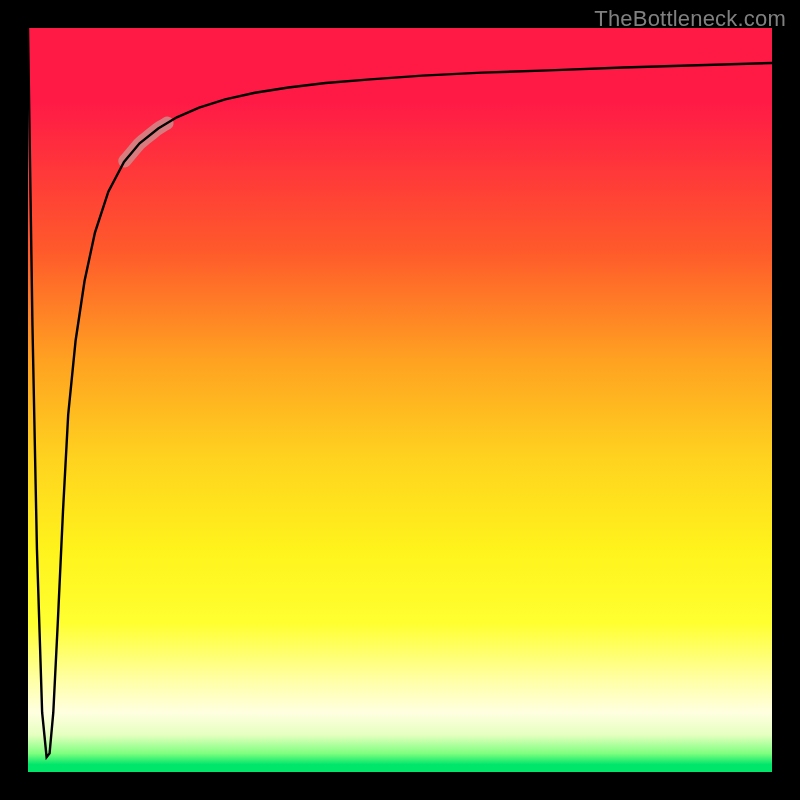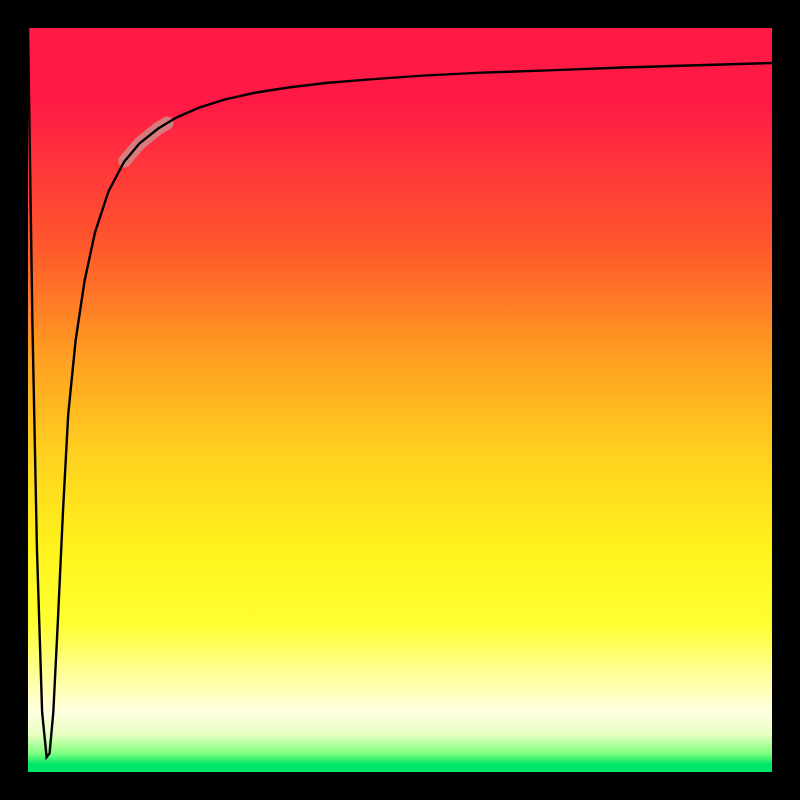--- a/index.html
+++ b/index.html
@@ -86,13 +86,14 @@
 <div class="frame">
 
   <div class="plot-area">
     <div class="gradient-bg"></div>
     <svg class="curve-svg" viewBox="0 0 744 744" preserveAspectRatio="none">
       <path id="highlight-path" class="highlight" d="M96.72 133.03 L100.25 128.83 L103.79 124.62 L107.32 120.41 L110.86 116.21 L114.39 113.09 L117.92 110.26 L121.46 107.43 L124.99 104.61 L128.53 101.78 L132.06 99.32 L135.59 97.20 L139.13 95.08"></path>
       <path id="curve-path" class="curve" d="M0.00 0.00 L4.46 297.60 L8.93 520.80 L14.14 684.48 L18.60 729.12 L21.58 725.40 L25.30 684.48 L29.76 595.20 L34.97 483.60 L40.18 386.88 L47.62 312.48 L56.54 252.96 L66.96 204.60 L80.35 163.68 L95.98 133.92 L111.60 115.32 L130.20 100.44 L148.80 89.28 L171.12 79.61 L197.16 71.42 L226.92 64.73 L260.40 59.52 L297.60 55.06 L342.24 51.34 L394.32 47.62 L453.84 44.64 L520.80 42.41 L595.20 39.43 L669.60 37.20 L744.00 34.97"></path>
     </svg>
   </div>
 
+  <div class="watermark">TheBottleneck.com</div>
 </div>
 
 </body></html>

